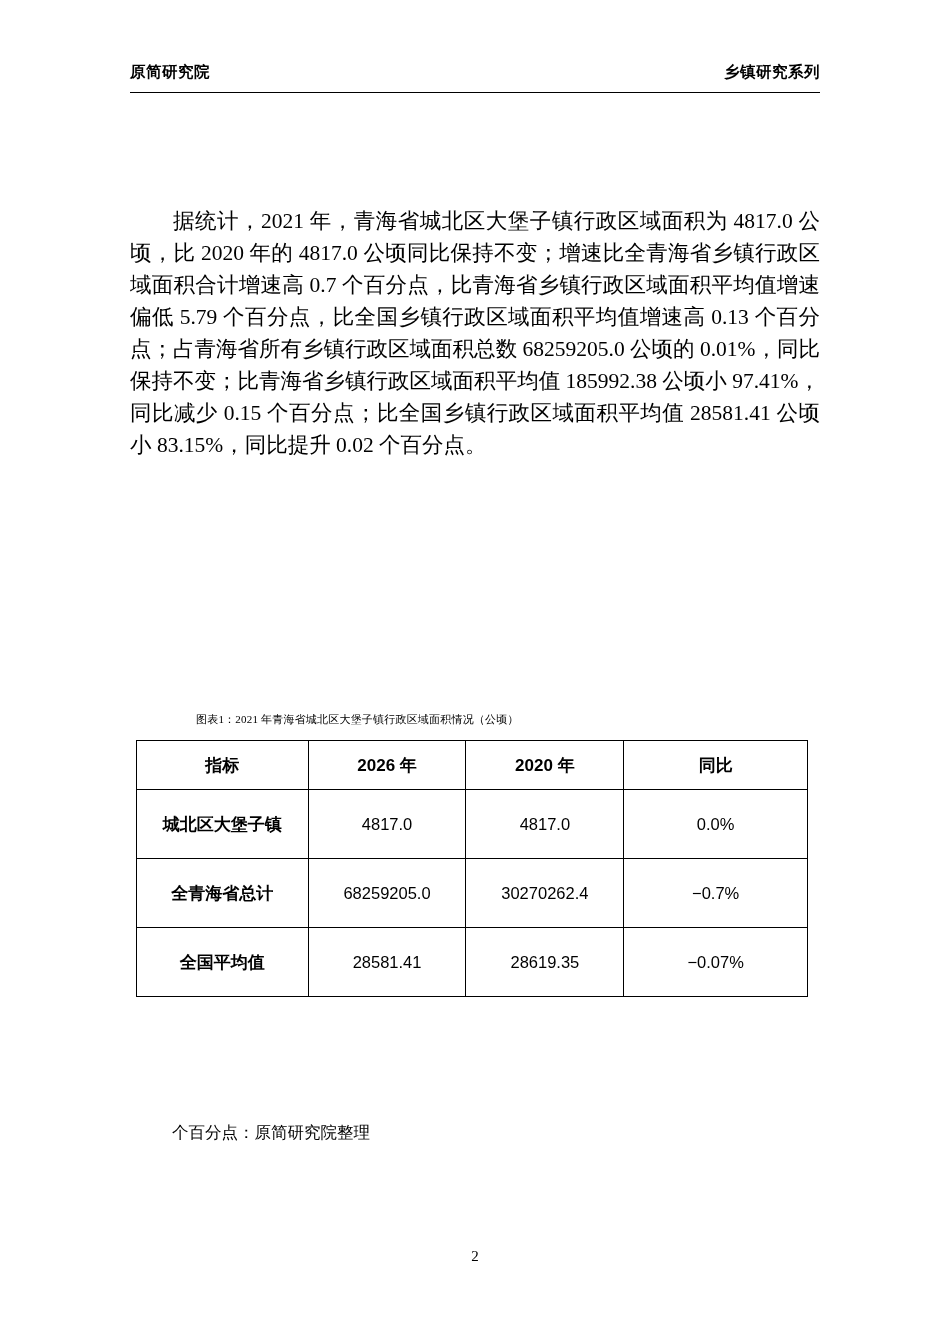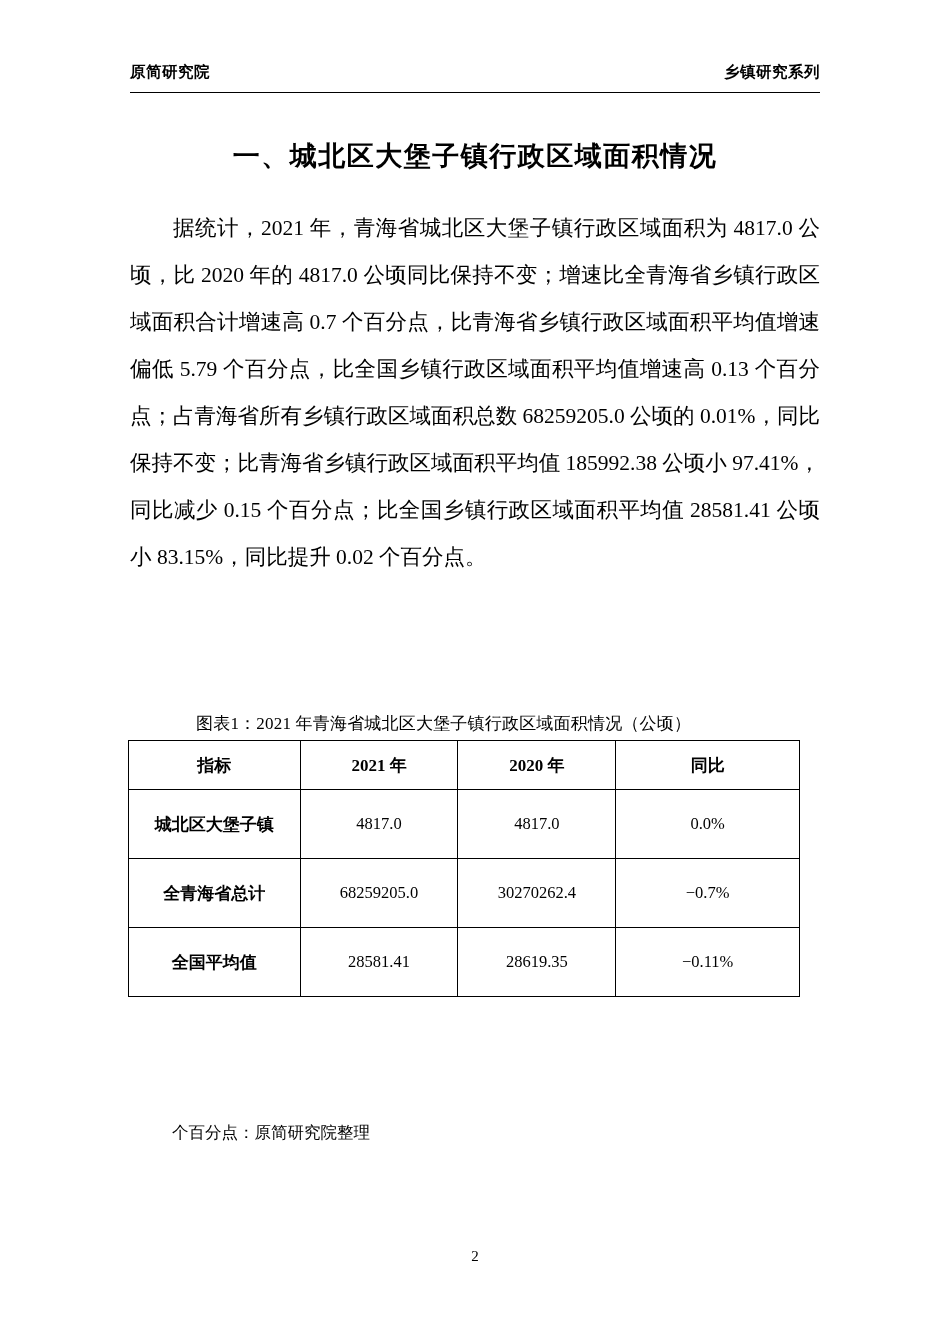--- a/index.html
+++ b/index.html
@@ -55,44 +55,44 @@
     letter-spacing: 1.5px;
     font-family: "Liberation Serif", "DejaVu Serif", serif;
   }
   
   .body-text {
     position: absolute;
     top: 205px;
     left: 130px;
     width: 690px;
     font-size: 21.5px;
-    line-height: 47px;
+    line-height: 32px;
     text-align: justify;
     text-justify: inter-ideograph;
     text-indent: 2em;
     font-family: "Liberation Serif", "DejaVu Serif", serif;
   }
   
   .table-caption {
     position: absolute;
     top: 712px;
     left: 196px;
-    font-size: 17px;
+    font-size: 11px;
     font-family: "Liberation Serif", "DejaVu Serif", serif;
     letter-spacing: 0.2px;
   }
   
   table.data-table {
     position: absolute;
     top: 740px;
-    left: 128px;
+    left: 136px;
     width: 672px;
     border-collapse: collapse;
     font-size: 16.5px;
-    font-family: Liberation Serif, serif;
+    font-family: Liberation Sans, sans-serif;
   }
   table.data-table td, table.data-table th {
     border: 1.2px solid #000;
     text-align: center;
     vertical-align: middle;
     padding: 0;
     height: 68px;
   }
   table.data-table th {
     font-weight: bold;
@@ -130,37 +130,36 @@
 <body>
 
 <div class="page">
 
   <div class="header">
     <span>原简研究院</span>
     <span>乡镇研究系列</span>
   </div>
   <div class="header-rule"></div>
 
-  <div class="section-title">一、城北区大堡子镇行政区域面积情况</div>
 
   <div class="body-text">据统计，2021 年，青海省城北区大堡子镇行政区域面积为 4817.0 公顷，比 2020 年的 4817.0 公顷同比保持不变；增速比全青海省乡镇行政区域面积合计增速高 0.7 个百分点，比青海省乡镇行政区域面积平均值增速偏低 5.79 个百分点，比全国乡镇行政区域面积平均值增速高 0.13 个百分点；占青海省所有乡镇行政区域面积总数 68259205.0 公顷的 0.01%，同比保持不变；比青海省乡镇行政区域面积平均值 185992.38 公顷小 97.41%，同比减少 0.15 个百分点；比全国乡镇行政区域面积平均值 28581.41 公顷小 83.15%，同比提升 0.02 个百分点。</div>
 
   <div class="table-caption">图表1：2021 年青海省城北区大堡子镇行政区域面积情况（公顷）</div>
 
   <table class="data-table">
     <colgroup>
       <col class="col1">
         <col class="col2">
         <col class="col3">
         <col class="col4">
     </colgroup>
     <thead>
       <tr>
         <th>指标</th>
-        <th>2021 年</th>
+        <th>2026 年</th>
         <th>2020 年</th>
         <th>同比</th>
       </tr>
     </thead>
     <tbody>
       <tr>
         <td class="rowlabel">城北区大堡子镇</td>
         <td>4817.0</td>
         <td>4817.0</td>
         <td>0.0%</td>
@@ -168,21 +167,21 @@
       <tr>
         <td class="rowlabel">全青海省总计</td>
         <td>68259205.0</td>
         <td>30270262.4</td>
         <td>−0.7%</td>
       </tr>
       <tr>
         <td class="rowlabel">全国平均值</td>
         <td>28581.41</td>
         <td>28619.35</td>
-        <td>−0.11%</td>
+        <td>−0.07%</td>
       </tr>
     </tbody>
   </table>
 
   <div class="source-note">个百分点：原简研究院整理</div>
 
   <div class="page-number">2</div>
 
 </div>
 

